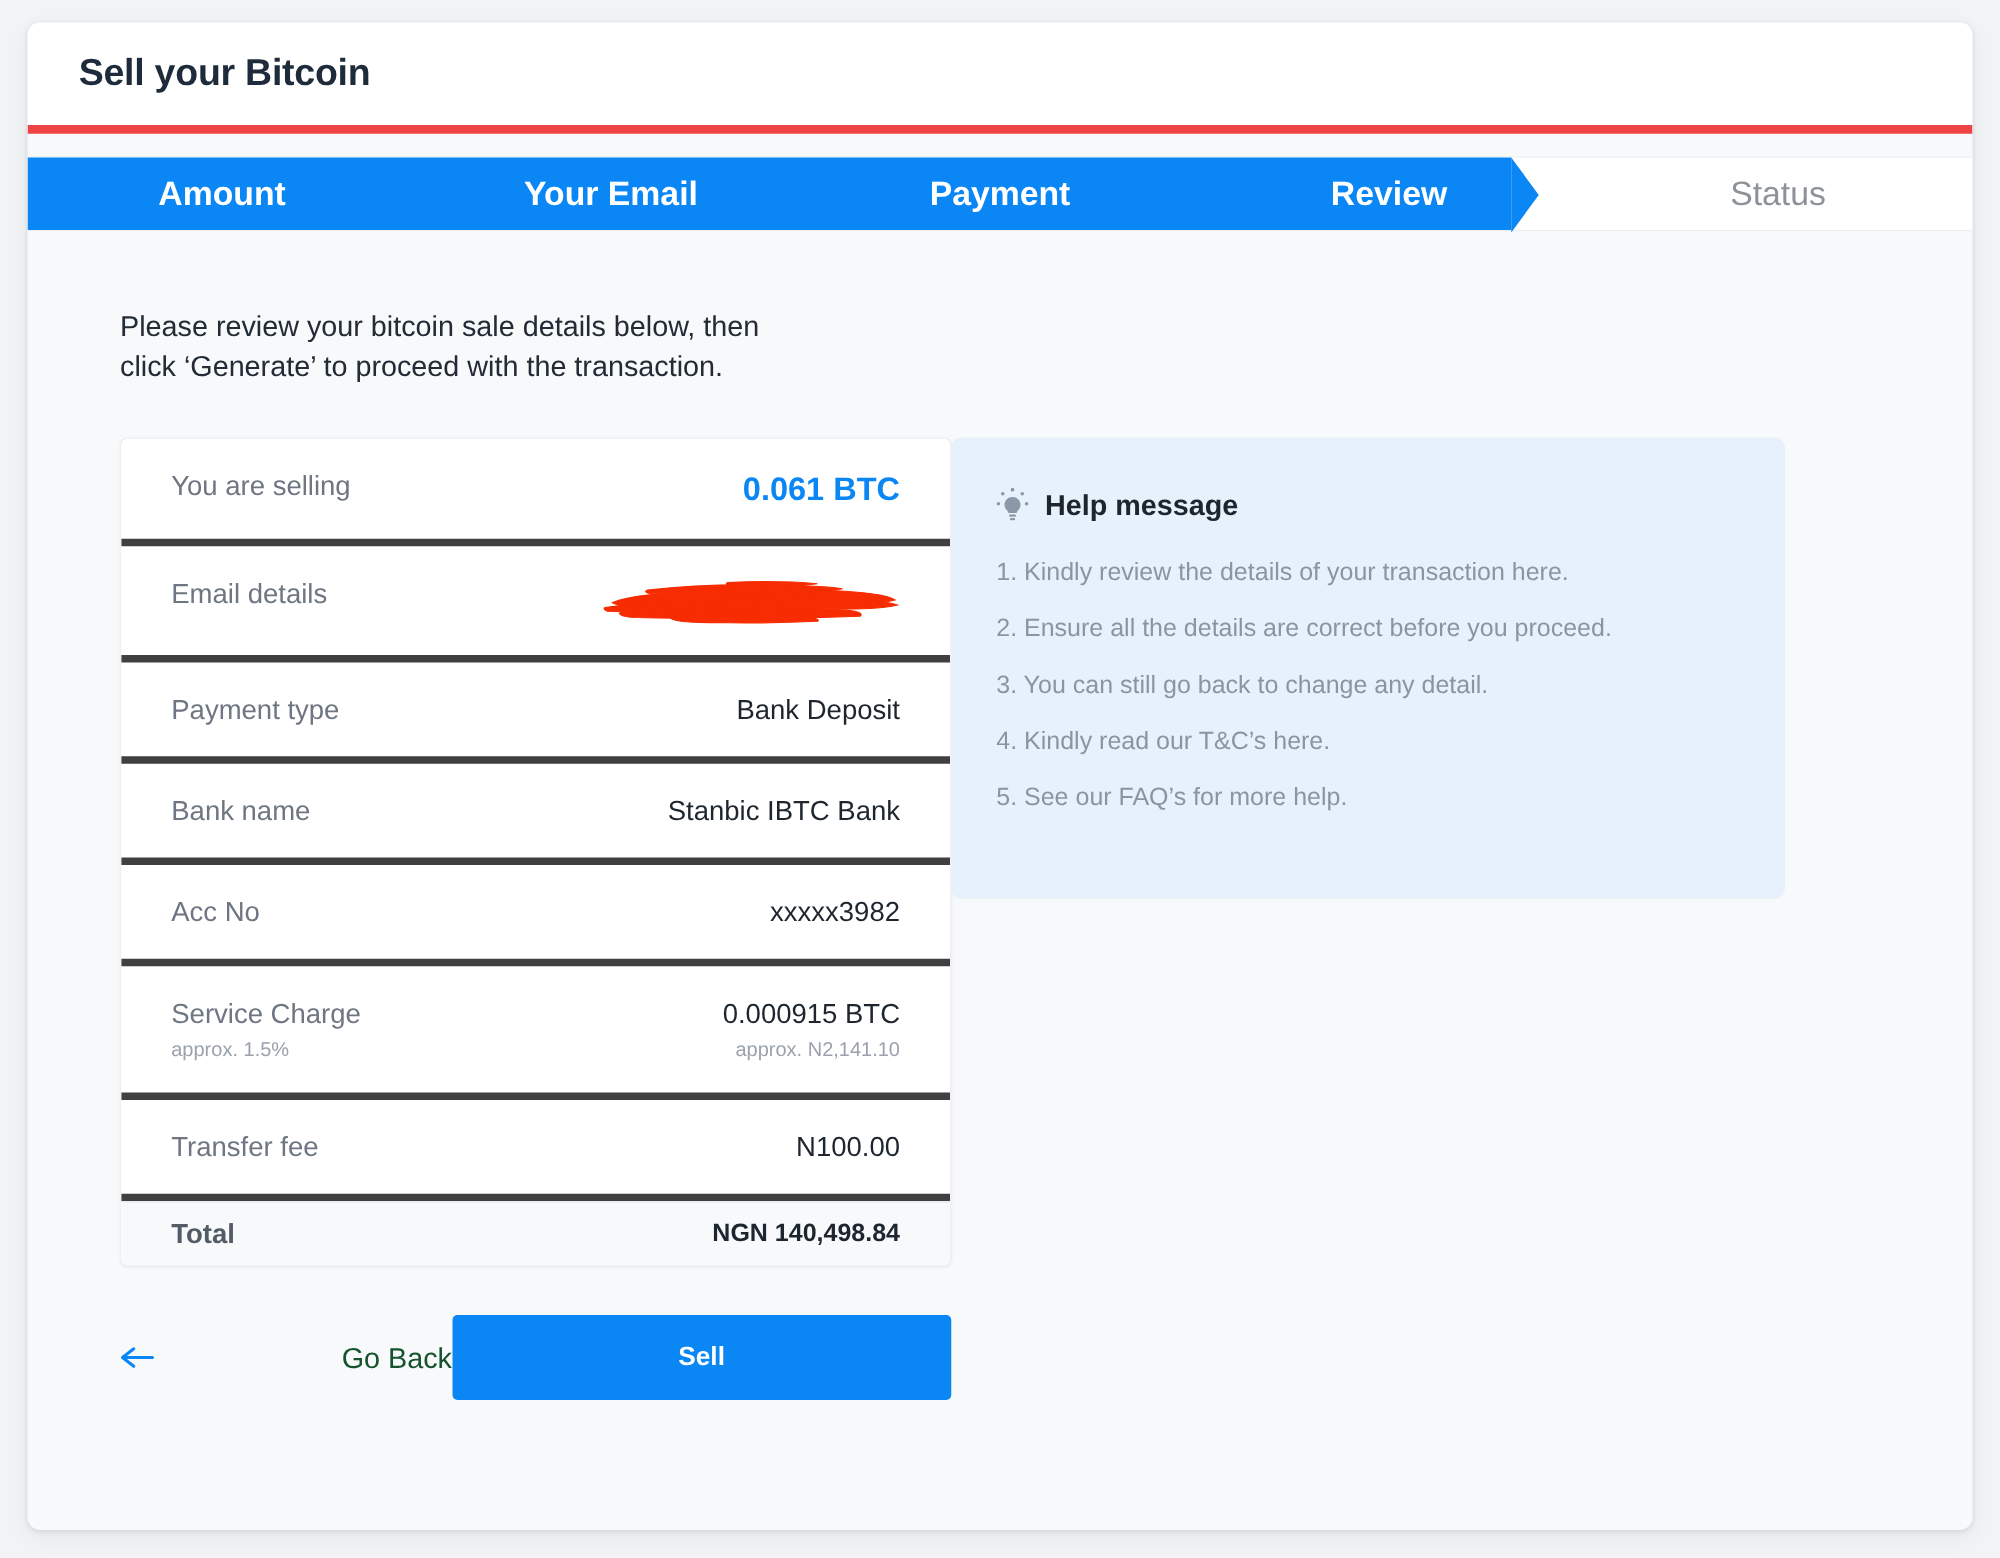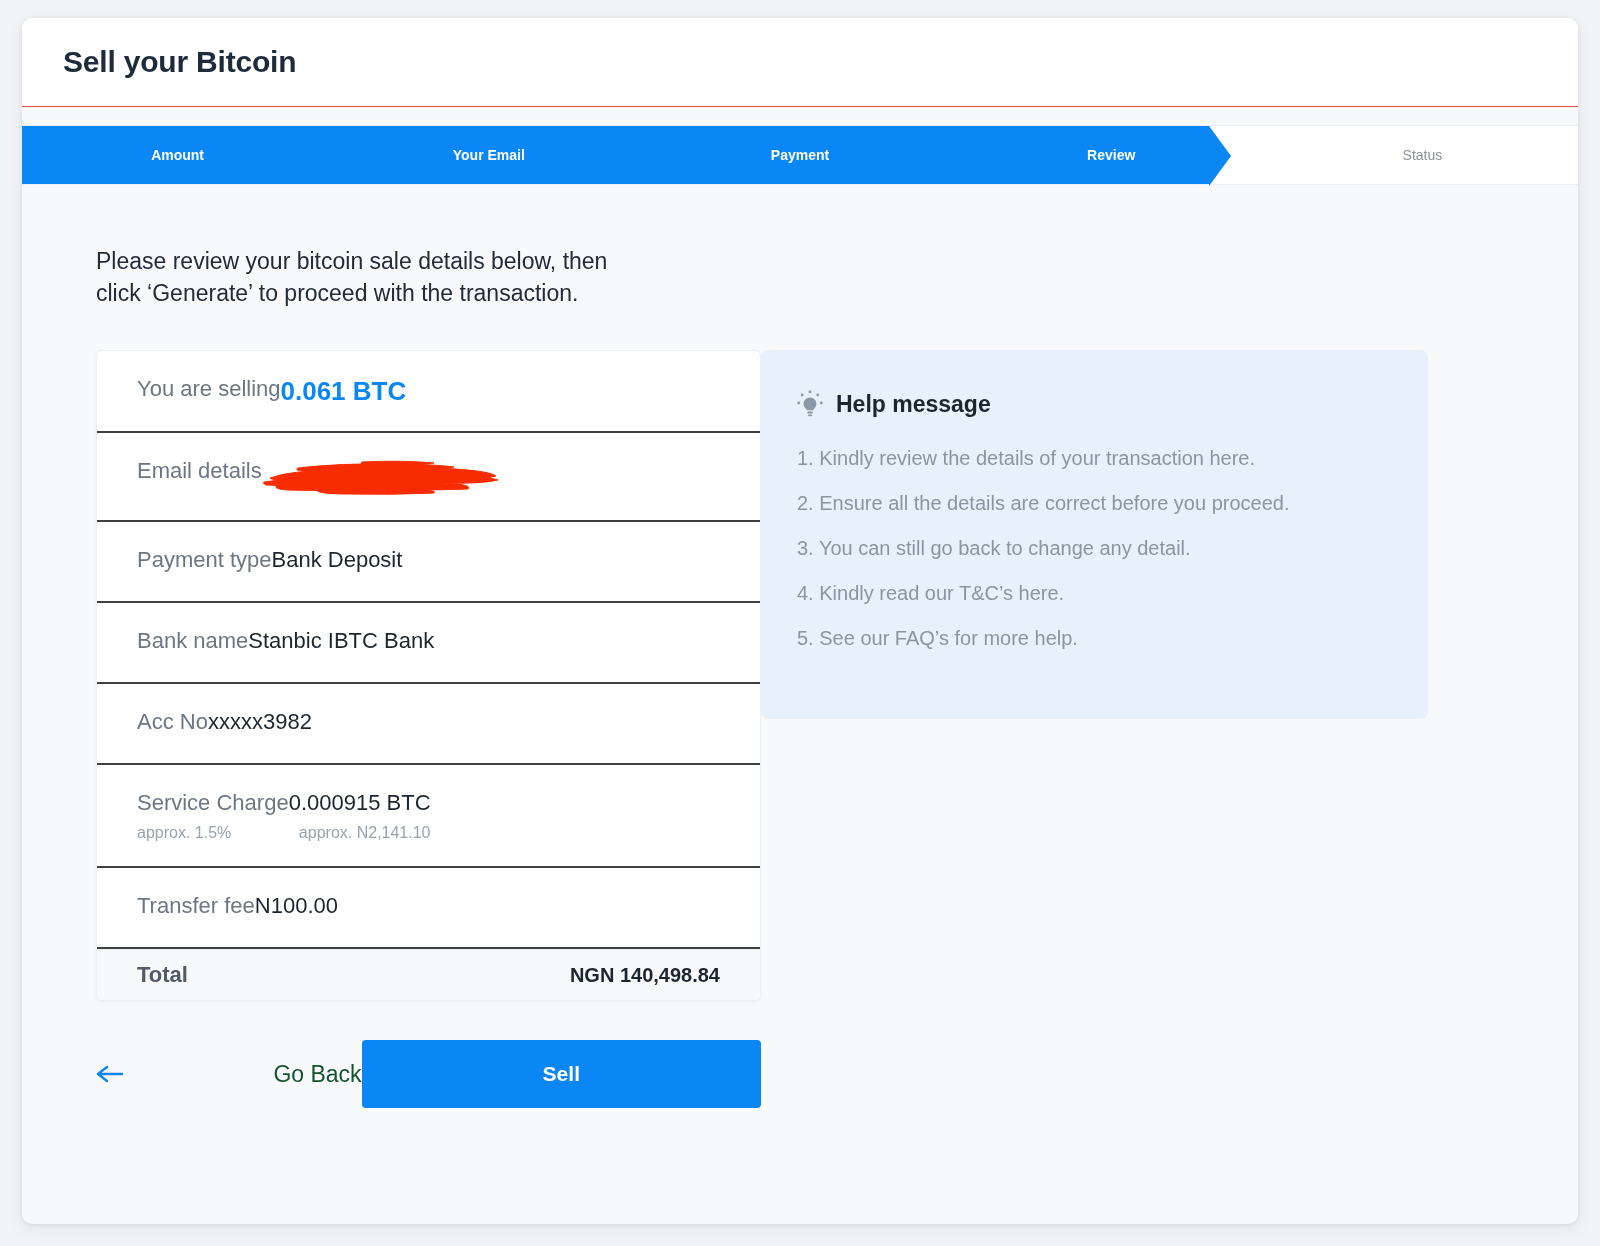--- a/index.html
+++ b/index.html
@@ -25,21 +25,21 @@
     background: #f7f9fb;
     border-radius: 10px;
     box-shadow: 0 1px 4px rgba(20,35,60,.10), 0 6px 18px rgba(20,35,60,.05);
     overflow: hidden;
   }
 
   
   .titlebar {
     height: 89px;
     background: #ffffff;
-    border-bottom: 1px solid #ef4444;
+    border-bottom: 7px solid #ef4444;
     display: flex;
     align-items: center;
     padding-left: 41px;
   }
   .page-title {
     font-size: 30px;
     font-weight: bold;
     color: #1d2b3a;
     letter-spacing: -.2px;
   }
@@ -58,21 +58,21 @@
     left: 0; top: 0;
     height: 100%;
     width: 100%;
     display: flex;
   }
   .step {
     flex: 1;
     display: flex;
     align-items: center;
     justify-content: center;
-    font-size: 14px;
+    font-size: 27px;
     font-weight: bold;
     color: #ffffff;
     position: relative;
     z-index: 2;
     text-align: center;
   }
   .step.inactive {
     color: #8d9299;
     font-weight: normal;
   }
@@ -116,23 +116,23 @@
     width: 665px;
     background: #ffffff;
     border-radius: 6px;
     border: 1px solid #eef0f3;
     box-shadow: 0 1px 2px rgba(20,35,60,.05);
     overflow: hidden;
   }
   .row {
     display: flex;
     align-items: flex-start;
-    justify-content: flex-start;
+    justify-content: space-between;
     padding: 25px 40px 24px 40px;
-    border-bottom: 2px solid #404040;
+    border-bottom: 6px solid #404040;
     min-height: 81px;
   }
   .row:last-of-type { border-bottom: none; }
   .row-label {
     font-size: 22px;
     color: #6d7682;
   }
   .row-value {
     font-size: 22px;
     color: #1d252e;

